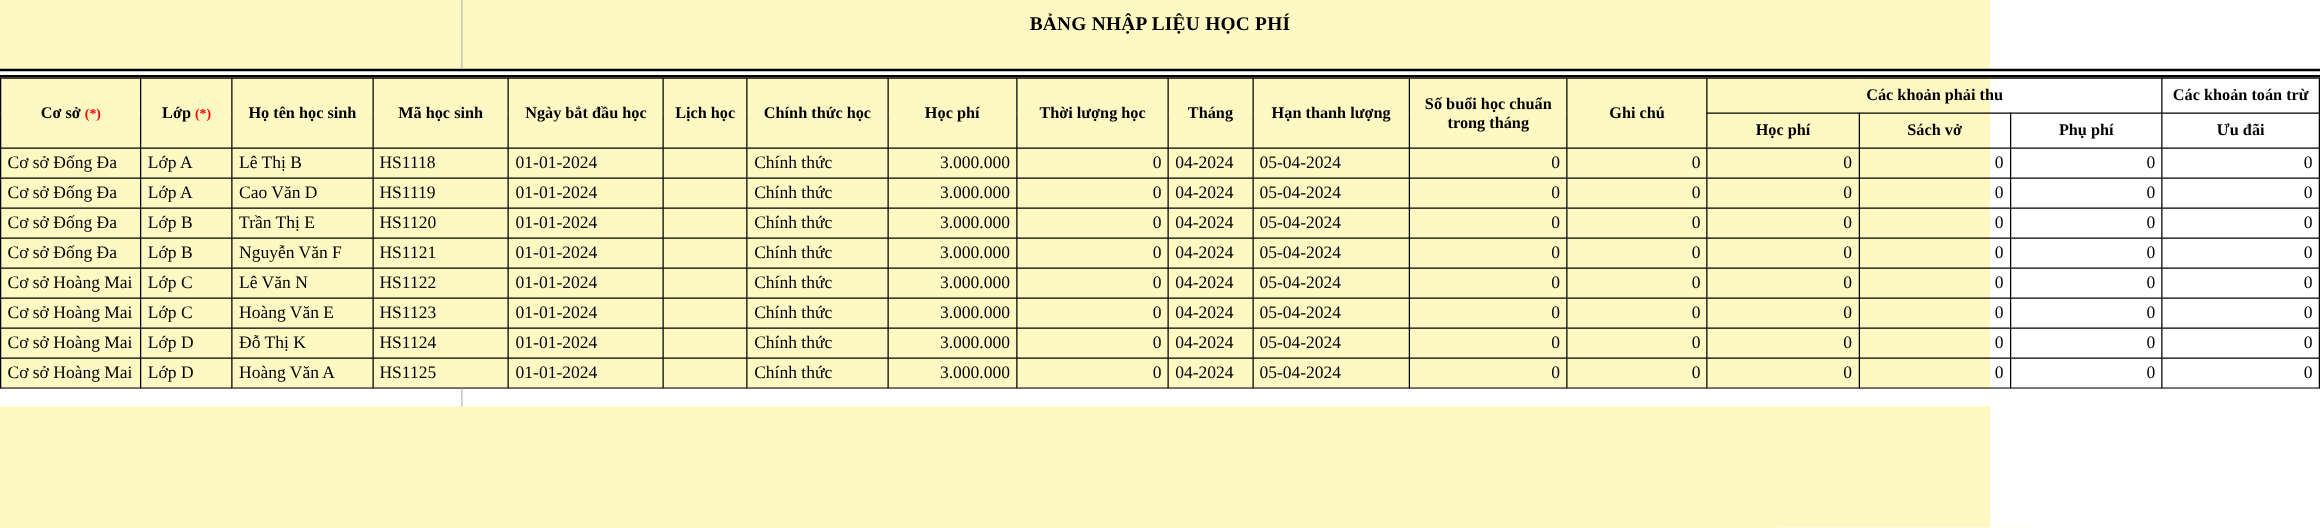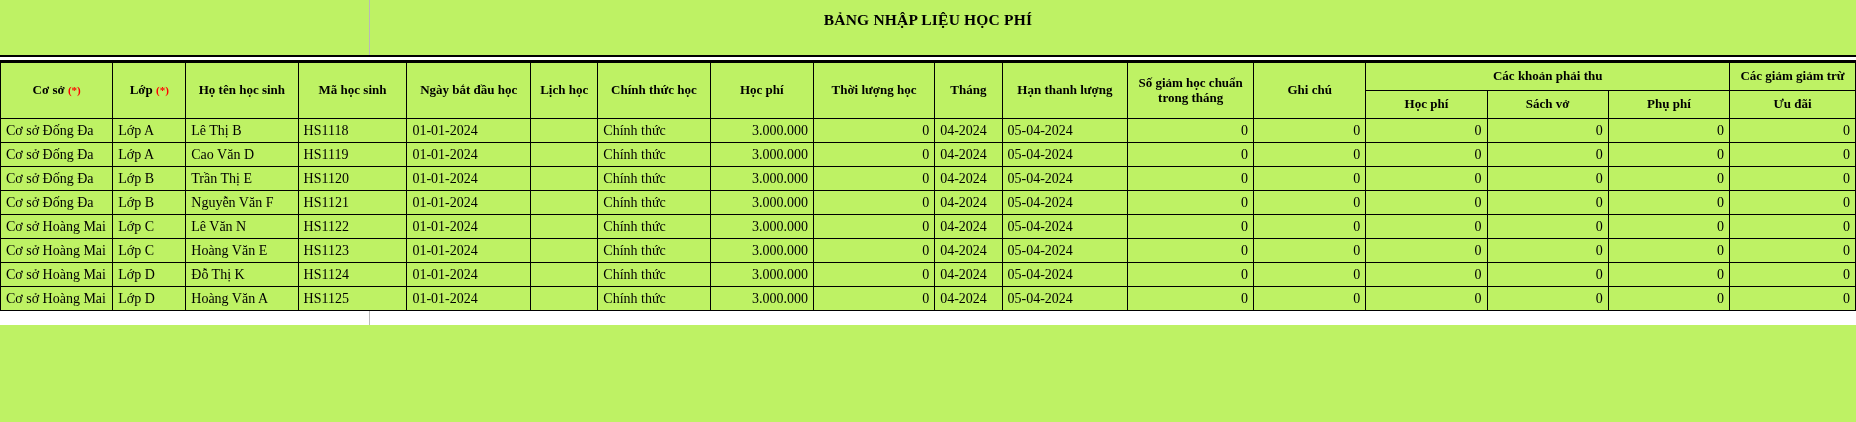--- a/index.html
+++ b/index.html
@@ -9,23 +9,23 @@
     background: #ffffff;
     width: 1856px;
     height: 422px;
     overflow: hidden;
     font-family: "Liberation Serif", "DejaVu Serif", serif;
     color: #000000;
   }
 
   .sheet {
     position: relative;
-    width: 1856px;
+    width: 1592px;
     height: 422px;
-    background: #bef264;
+    background: #fef9c3;
   }
 
   
   .title-band {
     position: relative;
     height: 55px;
     width: 1856px;
   }
   .title-text {
     position: absolute;
@@ -146,24 +146,24 @@
         <th class="hdr-tall" rowspan="2"><span>Lớp</span> <span class="req">(*)</span></th>
         <th class="hdr-tall" rowspan="2">Họ tên học sinh</th>
         <th class="hdr-tall" rowspan="2">Mã học sinh</th>
         <th class="hdr-tall" rowspan="2">Ngày bắt đầu học</th>
         <th class="hdr-tall" rowspan="2">Lịch học</th>
         <th class="hdr-tall" rowspan="2">Chính thức học</th>
         <th class="hdr-tall" rowspan="2">Học phí</th>
         <th class="hdr-tall" rowspan="2">Thời lượng học</th>
         <th class="hdr-tall" rowspan="2">Tháng</th>
         <th class="hdr-tall" rowspan="2">Hạn thanh lượng</th>
-        <th class="hdr-tall" rowspan="2">Số giảm học chuẩn trong tháng</th>
+        <th class="hdr-tall" rowspan="2">Số buổi học chuẩn trong tháng</th>
         <th class="hdr-tall" rowspan="2">Ghi chú</th>
         <th class="hdr-group" colspan="3">Các khoản phải thu</th>
-        <th class="hdr-group" rowspan="1">Các giảm giảm trừ</th>
+        <th class="hdr-group" rowspan="1">Các khoản toán trừ</th>
       </tr>
       <tr>
         <th class="hdr-sub">Học phí</th>
         <th class="hdr-sub">Sách vở</th>
         <th class="hdr-sub">Phụ phí</th>
         <th class="hdr-sub">Ưu đãi</th>
       </tr>
     </thead>
 
     <tbody id="grid-body">

